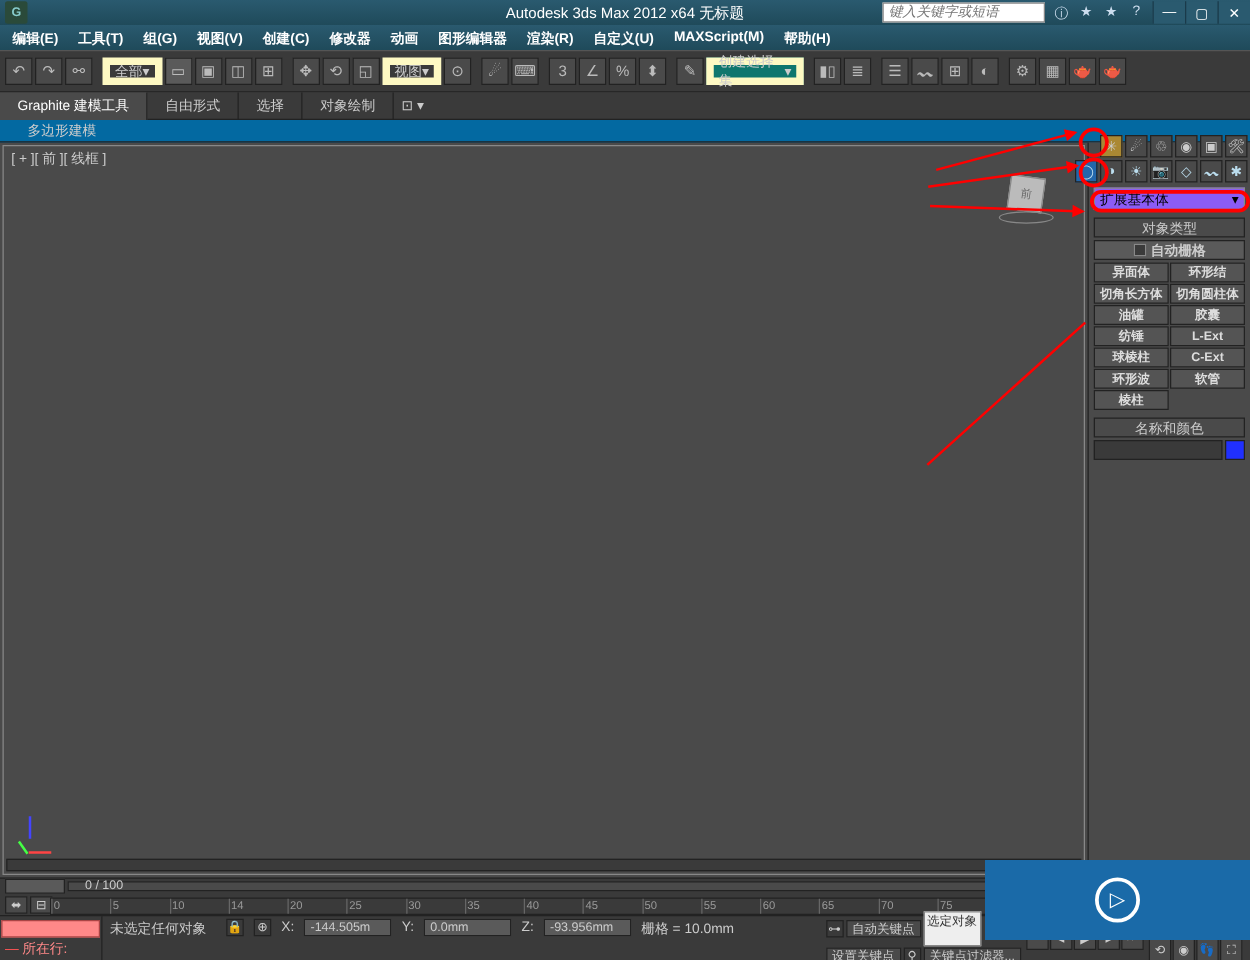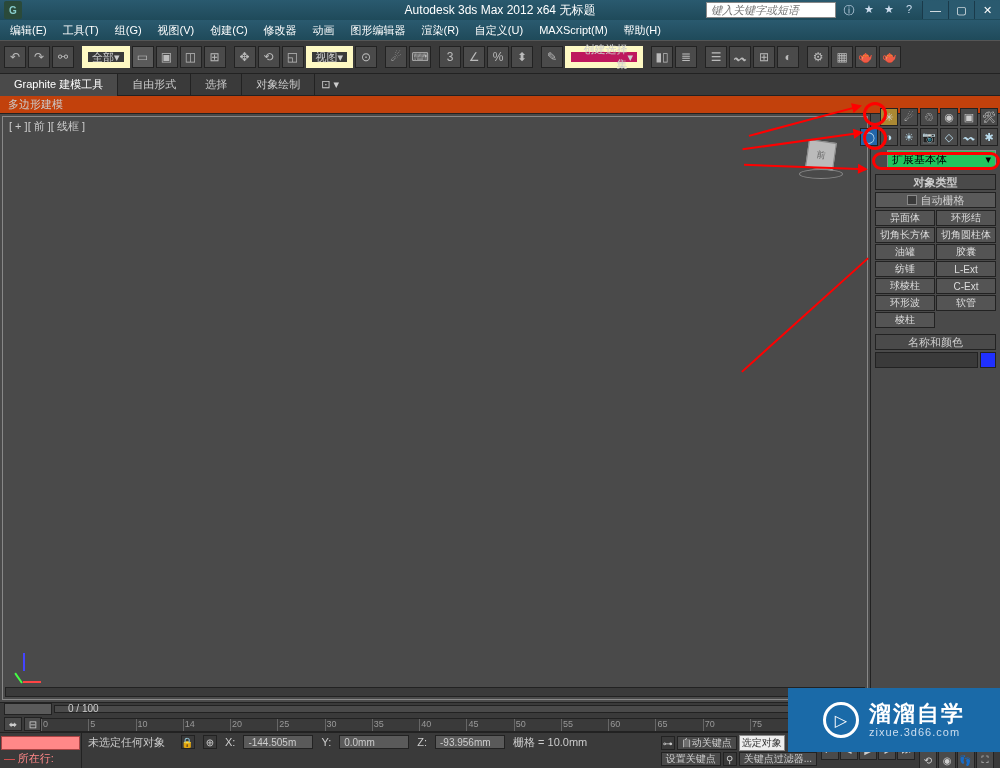--- a/index.html
+++ b/index.html
@@ -10,62 +10,62 @@
 .app-icon { width: 18px; height: 18px; margin-left: 4px; background: #2a4a3a; border-radius: 2px; display:flex;align-items:center;justify-content:center;color:#8cc;font-weight:bold;font-size:10px; }
 .title-text { position:absolute; left:50%; transform:translateX(-50%); color:#fff; font-size: 12px; }
 .title-search { margin-left: auto; margin-right: 6px; height: 16px; width: 130px; background:#fff; color:#888; font-style:italic; padding:0 4px; font-size:11px; border:1px solid #888; }
 .title-icons { display:flex; gap:6px; margin-right:6px; color:#cde; }
 .title-icons span { width:14px; text-align:center; }
 .win-btns { display:flex; }
 .win-btn { width:26px; height:18px; background:#2a5a6f; color:#fff; display:flex;align-items:center;justify-content:center; border-left:1px solid #1a3a4a; }
 .win-btn.close { background:#2a5a6f; }
 
 
-.menu-bar { height: 20px; background: linear-gradient(#2a5a6f,#1f4a5a); display:flex; align-items:center; padding:0 4px; gap:4px; color:#fff; }
+.menu-bar { height: 20px; background: linear-gradient(#2a5a6f,#1f4a5a); display:flex; align-items:center; padding:0 4px; gap:4px; color:#fff;font-weight:bold; }
 .menu-item { padding:0 6px; }
 
 
 .toolbar { height: 34px; background:#3a3a3a; border-top:1px solid #555; border-bottom:1px solid #222; display:flex; align-items:center; padding:0 4px; gap:2px; }
 .tb-btn { width:22px; height:22px; background:#4a4a4a; border:1px solid #222; display:flex;align-items:center;justify-content:center; color:#bbb; font-size:12px; }
 .tb-sep { width:4px; height:22px; }
 .tb-drop { height:22px; background:#3a3a3a; border:6px solid #fef9c3; color:#ccc; padding:0 4px; display:flex;align-items:center; }
-.tb-drop.white { background:#be185d;text-align:right; }
+.tb-drop.white { background:#0f766e; }
 .tb-btn.active { background:#5a5a5a; }
 
 
 .ribbon { height: 22px; background:#3a3a3a; border-bottom:1px solid #222; display:flex; align-items:center; }
 .ribbon-tab { padding:0 14px; height:22px; display:flex;align-items:center; color:#ccc; border-right:1px solid #222; }
 .ribbon-tab.active { background:#4a4a4a; color:#fff; }
 .ribbon-exp { margin-left:6px; color:#ccc; }
 
 
-.subribbon { height:18px; background:#c2410c; border-bottom:1px solid #222; display:flex;align-items:center; padding:0 8px; color:#ccc; }
+.subribbon { height:18px; background:#0369a1; border-bottom:1px solid #222; display:flex;align-items:center; padding:0 22px; color:#ccc; }
 
 
 .main-area { position:absolute; top:114px; left:0; right:0; bottom:66px; display:flex; }
 .viewport-wrap { flex:1; position:relative; border:1px solid #888; margin:2px; background:#4a4a4a; }
 .viewport-label { position:absolute; top:2px; left:6px; color:#ccc; font-size:11px; }
 .view-cube { position:absolute; top:20px; right:24px; width:44px; height:44px; }
 .view-cube .cube { width:28px;height:28px;background:#bbb;border:1px solid #888;transform:rotate(8deg);position:absolute;top:4px;left:8px;display:flex;align-items:center;justify-content:center;color:#666;font-size:9px; }
 .view-cube .ring { width:44px;height:10px;border:1px solid #888;border-radius:50%;position:absolute;bottom:2px;left:0; }
 .axis-tripod { position:absolute; bottom:16px; left:16px; width:30px; height:30px; }
 .axis-tripod .z { position:absolute; left:4px; top:0; width:2px; height:18px; background:#44f; }
 .axis-tripod .x { position:absolute; left:4px; bottom:0; width:18px; height:2px; background:#f44; }
 .axis-tripod .y { position:absolute; left:2px; bottom:0; width:2px; height:12px; background:#4f4; transform:rotate(-35deg); transform-origin:bottom; }
 .viewport-scroll { position:absolute; right:2px; bottom:2px; left:2px; height:10px; background:#3a3a3a; border:1px solid #222; }
 
 
 .cmd-panel { width:130px; background:#4a4a4a; border-left:1px solid #222; position:relative; }
 .cmd-tabs { position:absolute; top:-8px; right:0; display:flex; gap:2px; padding:2px; }
 .cmd-tab { width:18px;height:18px;background:#4a4a4a;border:1px solid #222;display:flex;align-items:center;justify-content:center;font-size:11px;color:#ccc; }
 .cmd-subtabs { position:absolute; top:14px; right:2px; display:flex; gap:2px; }
 .cmd-subtab { width:18px;height:18px;background:#4a4a4a;border:1px solid #222;display:flex;align-items:center;justify-content:center;font-size:11px;color:#bde; }
-.cmd-dropdown { position:absolute; top:36px; left:4px; right:4px; height:18px; background:#22c55e; border:1px solid #888; color:#000; padding:0 4px; display:flex;align-items:center;justify-content:space-between;margin-left:12px; }
-.rollout-head { height:16px; background:#4a4a4a; border:1px solid #222; text-align:center; color:#ccc; margin:2px 4px;font-weight:bold; }
-.rollout-body { margin:0 4px; }
+.cmd-dropdown { position:absolute; top:36px; left:4px; right:4px; height:18px; background:#8b5cf6; border:1px solid #888; color:#000; padding:0 4px; display:flex;align-items:center;justify-content:space-between; }
+.rollout-head { height:16px; background:#4a4a4a; border:1px solid #222; text-align:center; color:#ccc; margin:2px 4px; }
+.rollout-body { margin:0 4px;font-weight:bold; }
 .auto-grid { height:16px; border:1px solid #222; background:#5a5a5a; color:#ccc; text-align:center; margin-bottom:2px; display:flex;align-items:center;justify-content:center;gap:4px; }
 .obj-grid { display:grid; grid-template-columns:1fr 1fr; gap:1px; }
 .obj-btn { height:16px; background:#545454; border:1px solid #222; color:#ddd; text-align:center; font-size:10px; display:flex;align-items:center;justify-content:center; }
 .rollout-head2 { height:16px; background:#4a4a4a; border:1px solid #222; text-align:center; color:#ccc; margin:6px 4px 2px; }
 .name-row { display:flex; gap:2px; margin:0 4px; }
 .name-input { flex:1; height:16px; background:#3a3a3a; border:1px solid #222; }
 .color-sw { width:16px; height:16px; background:#2030ff; border:1px solid #222; }
 
 
 .red-circle { position:absolute; border:3px solid #f00; border-radius:50%; pointer-events:none; }
@@ -96,21 +96,21 @@
 .sl-top { height:14px; background:#f88; border:1px solid #a44; margin:1px; }
 .sl-bot { color:#f88; font-size:10px; padding:0 4px; }
 .status-mid { flex:1; display:flex; flex-direction:row; }
 .sm-top { height:18px; display:flex; align-items:center; padding:0 6px; color:#ccc; gap:8px; }
 .sm-bot { height:18px; display:flex; align-items:center; padding:0 6px; color:#ccc; gap:8px; }
 .coord-box { height:14px; background:#5a5a5a; border:1px solid #222; color:#ccc; padding:0 4px; width:70px; font-size:10px; display:flex;align-items:center; }
 .lock-icon { width:14px;height:14px;border:1px solid #222;display:flex;align-items:center;justify-content:center;font-size:10px; }
 .status-right { display:flex; align-items:center; gap:4px; padding:0 6px; }
 .play-btn { width:18px;height:18px;background:#4a4a4a;border:1px solid #222;color:#ccc;display:flex;align-items:center;justify-content:center;font-size:10px; }
 .auto-key { height:14px; padding:0 4px; border:1px solid #222; background:#4a4a4a; color:#ccc; font-size:10px; display:flex;align-items:center; }
-.sel-set { height:16px; width:46px; background:#eee; border:1px solid #888; font-size:10px;color:#333;padding:0 2px; }
+.sel-set { height:28px; width:46px; background:#eee; border:1px solid #888; font-size:10px;color:#333;padding:0 2px; }
 
 
 .watermark { position:absolute; right:0; bottom:16px; width:212px; height:64px; background:#1a6aa8; display:flex; align-items:center; justify-content:center; gap:10px; color:#fff; z-index:50; }
 .wm-icon { width:36px;height:36px;border:3px solid #fff;border-radius:50%;display:flex;align-items:center;justify-content:center;font-size:16px; }
 .wm-text { display:flex;flex-direction:column;line-height:1.1; }
 .wm-text .cn { font-size:22px; font-weight:bold; letter-spacing:2px; }
 .wm-text .en { font-size:11px; letter-spacing:1px; color:#cde; }
 </style>
 </head>
 <body>
@@ -361,17 +361,13 @@
       <div class="play-btn">⟲</div>
       <div class="play-btn">◉</div>
       <div class="play-btn">👣</div>
       <div class="play-btn">⛶</div>
     </div>
   </div>
 </div>
 
 <div class="watermark">
   <div class="wm-icon">▷</div>
-  <div class="wm-text">
-    <div class="cn">溜溜自学</div>
-    <div class="en">zixue.3d66.com</div>
-  </div>
 </div>
 
 </body></html>

